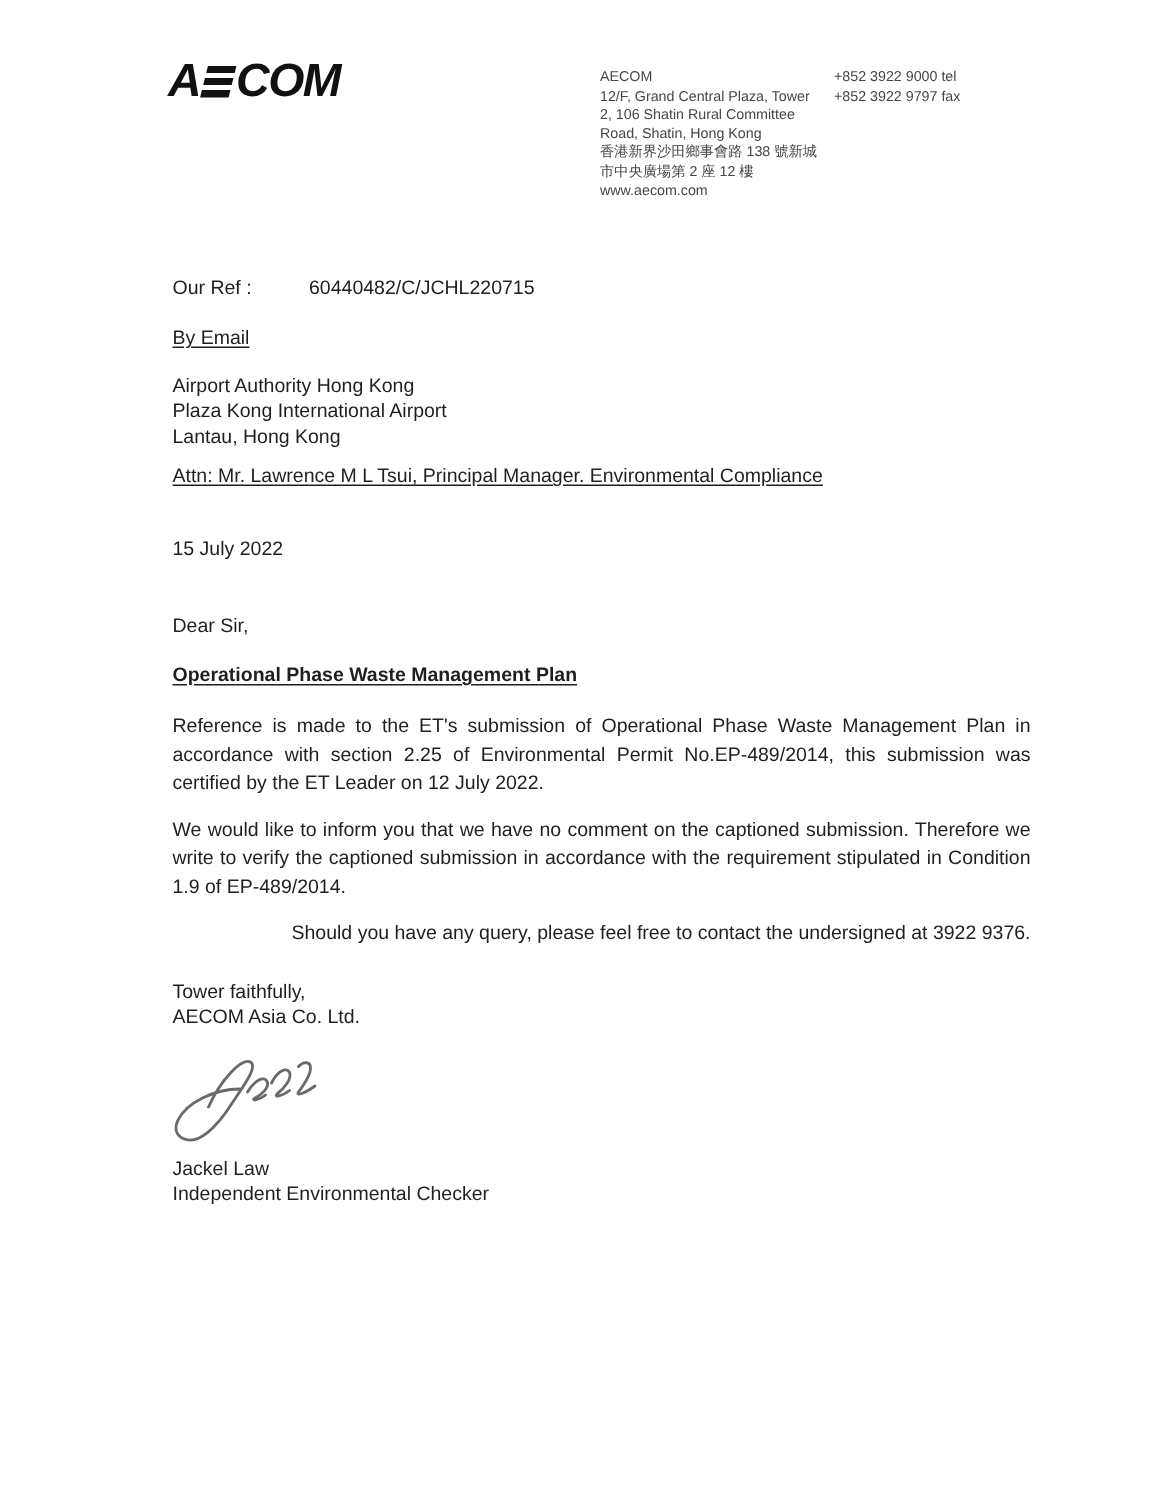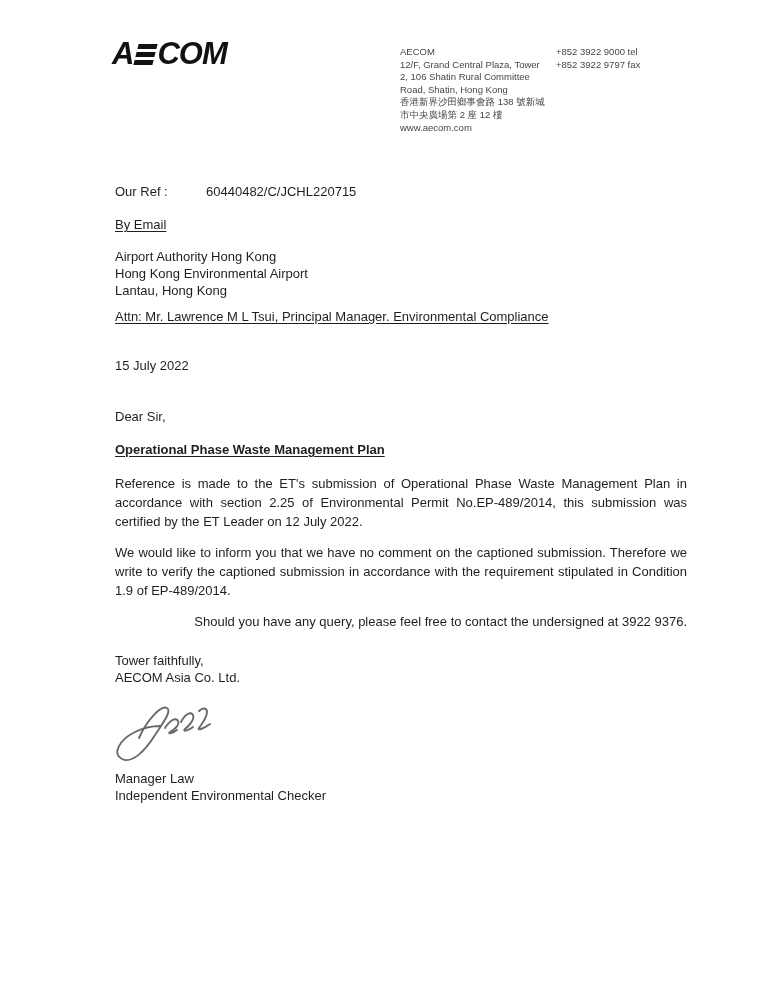--- a/index.html
+++ b/index.html
@@ -134,21 +134,21 @@
   <div class="content">
 
     <div class="ref-line">
       <span class="ref-label">Our Ref :</span><span>60440482/C/JCHL220715</span>
     </div>
 
     <div class="by-email u">By Email</div>
 
     <div class="recipient">
       <div>Airport Authority Hong Kong</div>
-      <div>Hong Kong Environmental Airport</div>
+      <div>Plaza Kong International Airport</div>
       <div>Lantau, Hong Kong</div>
     </div>
 
     <div class="attn u">Attn: Mr. Lawrence M L Tsui, Principal Manager. Environmental Compliance</div>
 
     <div class="date-line">15 July 2022</div>
 
     <div class="salutation">Dear Sir,</div>
 
 
@@ -163,17 +163,17 @@
 
     <svg class="signature" viewBox="0 0 126 68" xmlns="http://www.w3.org/2000/svg">
       <g fill="none" stroke="#6a6a6a" stroke-width="1.9" stroke-linecap="round">
         <path d="M 30 40 C 38 22 52 7 58 10 C 63 13 54 25 46 37 C 36 53 23 66 13 61 C 3 56 10 42 26 34 C 34 30 44 28 51 28"></path>
         <path d="M 56 30 C 61 22 67 19 69 23 C 71 27 65 32 61 34 C 58 36 63 36 68 32"></path>
         <path d="M 72 24 C 76 16 82 13 84 17 C 86 21 80 28 76 31 C 73 34 79 33 84 29"></path>
         <path d="M 90 13 C 94 9 98 10 98 14 C 98 19 93 26 90 30 C 88 33 94 31 101 26"></path>
       </g>
     </svg>
 
-    <div class="signer-name">Manager Law</div>
+    <div class="signer-name">Jackel Law</div>
     <div>Independent Environmental Checker</div>
 
   </div>
 </div>
 
 </body></html>

